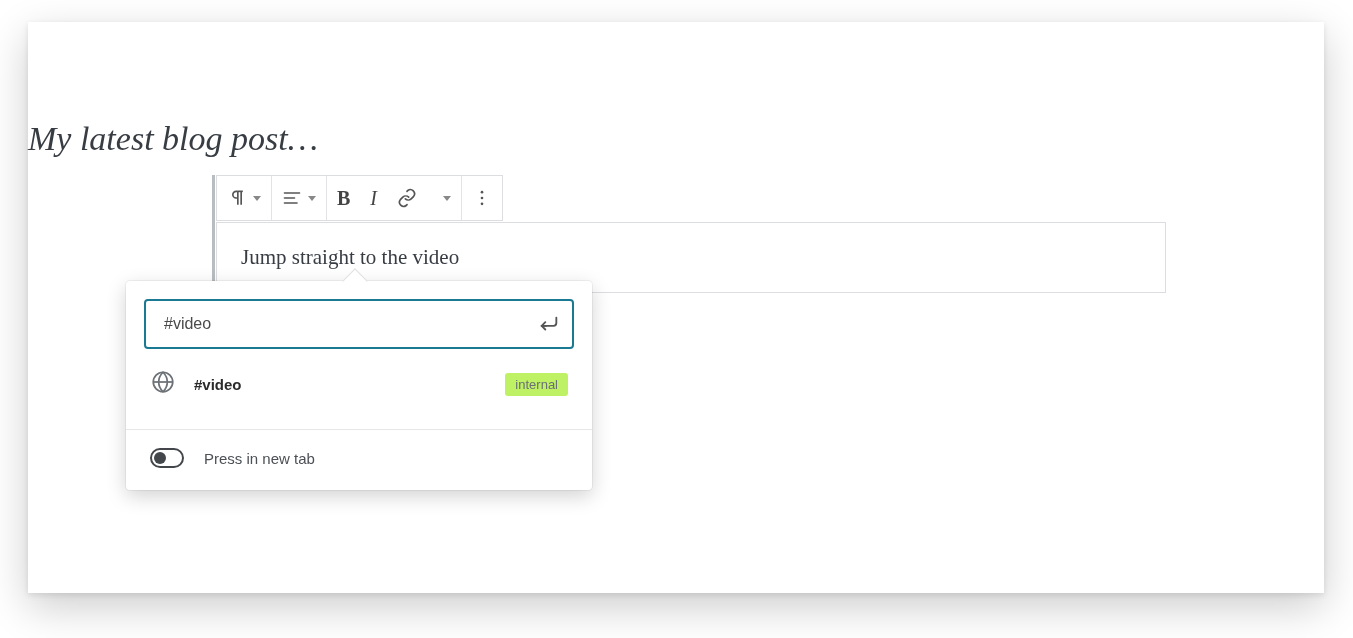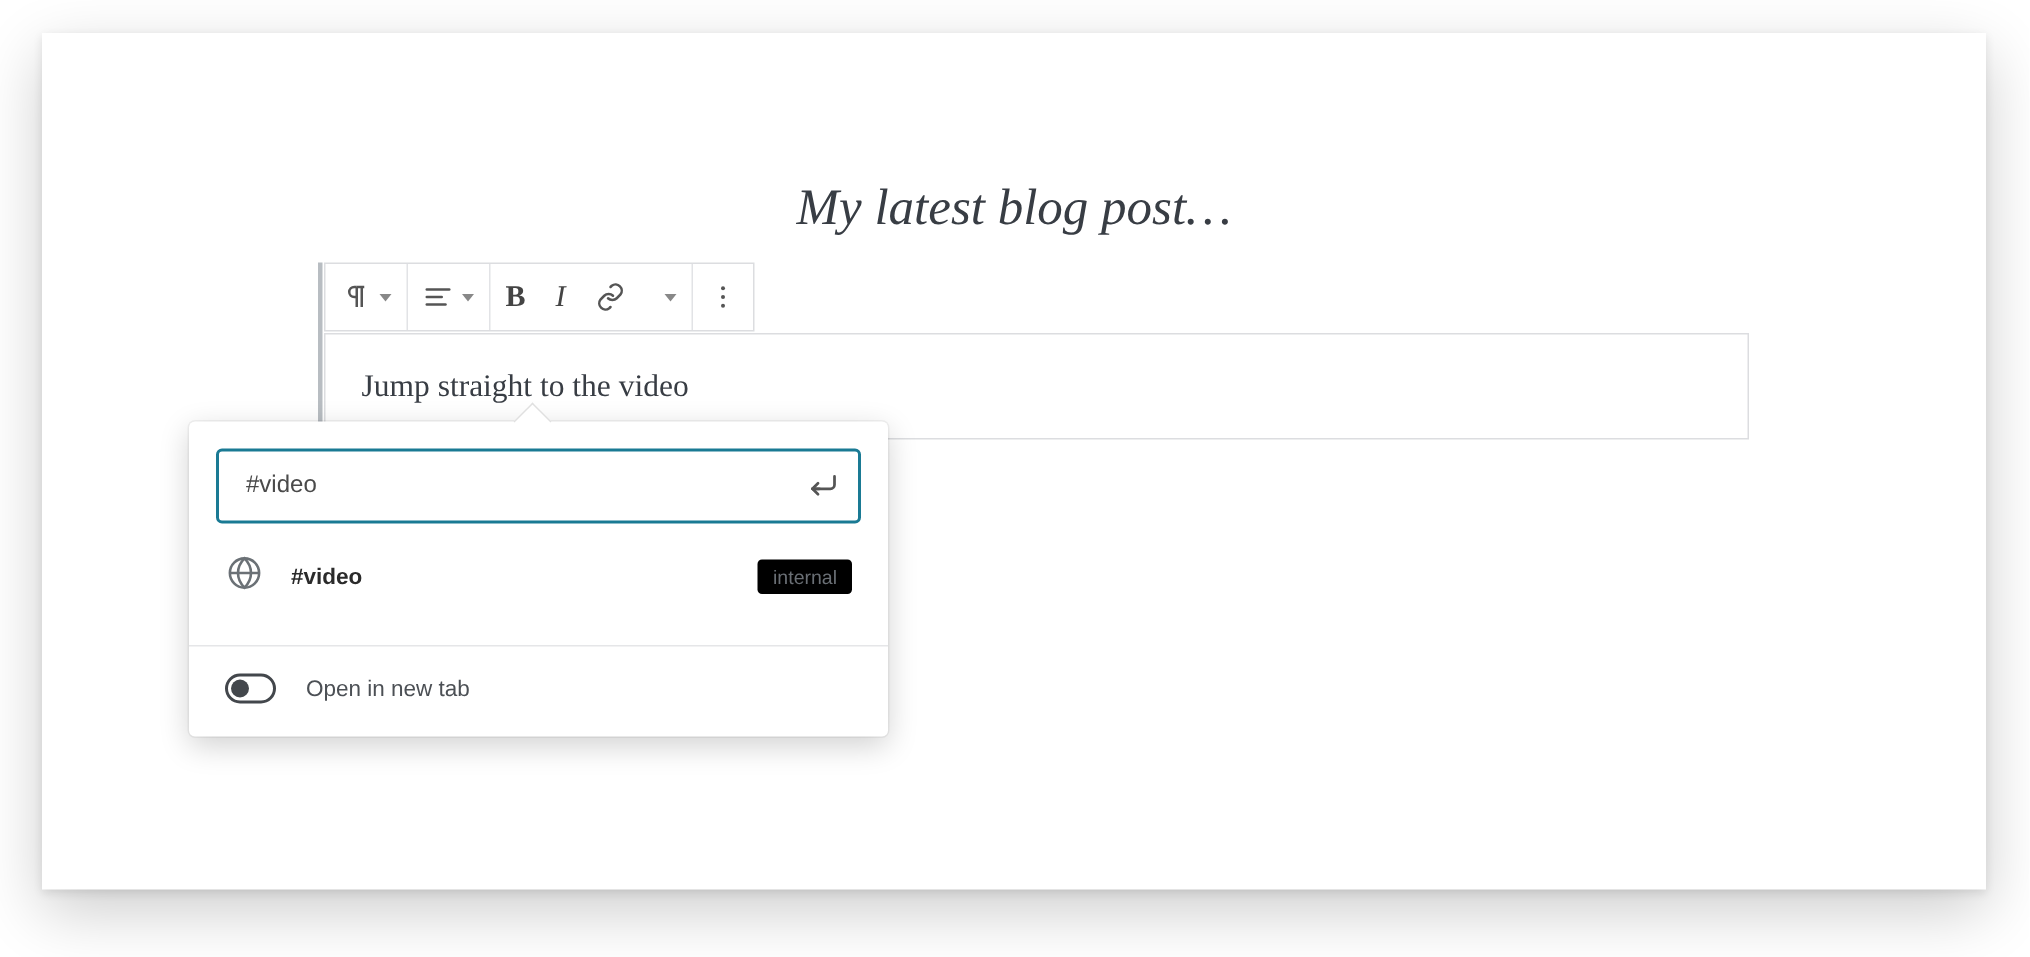--- a/index.html
+++ b/index.html
@@ -13,21 +13,21 @@
   .canvas {
     position: absolute;
     left: 28px; top: 22px;
     width: 1296px; height: 571px;
     background: #ffffff;
     box-shadow: 0 14px 40px rgba(0,0,0,0.20), 0 2px 6px rgba(0,0,0,0.10);
   }
   .page-title {
     position: absolute;
     top: 98px; left: 0; width: 100%;
-    text-align: center;
+    text-align: left;
     font-family: Georgia, "Times New Roman", serif;
     font-style: italic;
     font-size: 34px;
     color: #383d44;
     font-weight: 400;
   }
 
   
   .block-wrap {
     position: absolute;
@@ -137,21 +137,21 @@
   .lp-suggestion {
     display: flex;
     align-items: center;
     padding: 20px 24px 30px 24px;
     gap: 18px;
   }
   .lp-sugg-text { flex: 1; }
   .lp-sugg-title { font-weight: 700; color: #2b2b2b; font-size: 15px; }
   .lp-sugg-sub { color: #8a8f94; font-size: 14px; margin-top: 4px; }
   .lp-badge {
-    background: #000000;
+    background: #bef264;
     color: #6a6f75;
     font-size: 13px;
     padding: 4px 10px;
     border-radius: 3px;
   }
   .globe-icon { color:#6b7176; }
 
   .lp-divider { height: 1px; background: #e5e6e8; width: 100%; }
 
   .lp-footer {
@@ -282,17 +282,17 @@
       </div>
       <div class="lp-badge">internal</div>
     </div>
 
     <div class="lp-divider"></div>
 
     <div class="lp-footer">
       <div class="toggle">
         <div class="knob"></div>
       </div>
-      <div class="lp-footer-label">Open in new tab</div>
+      <div class="lp-footer-label">Press in new tab</div>
     </div>
   </div>
 
 </div>
 
 </body></html>

